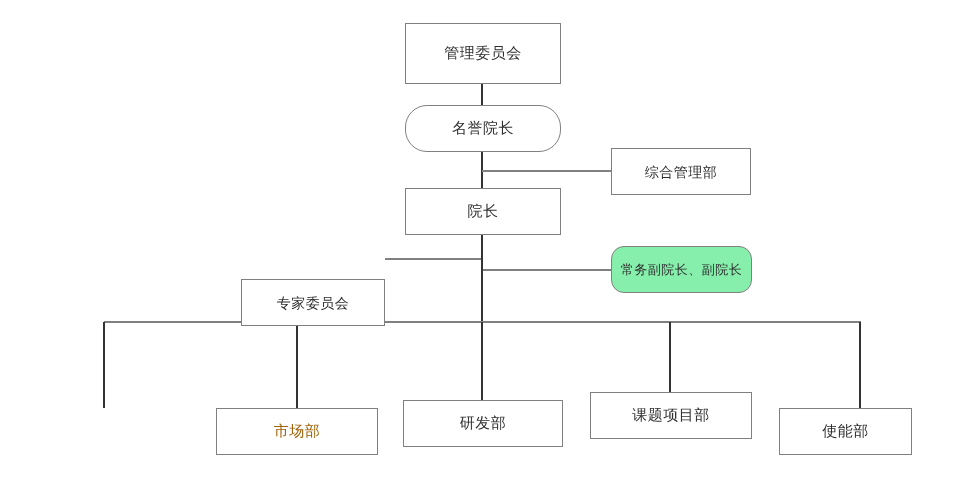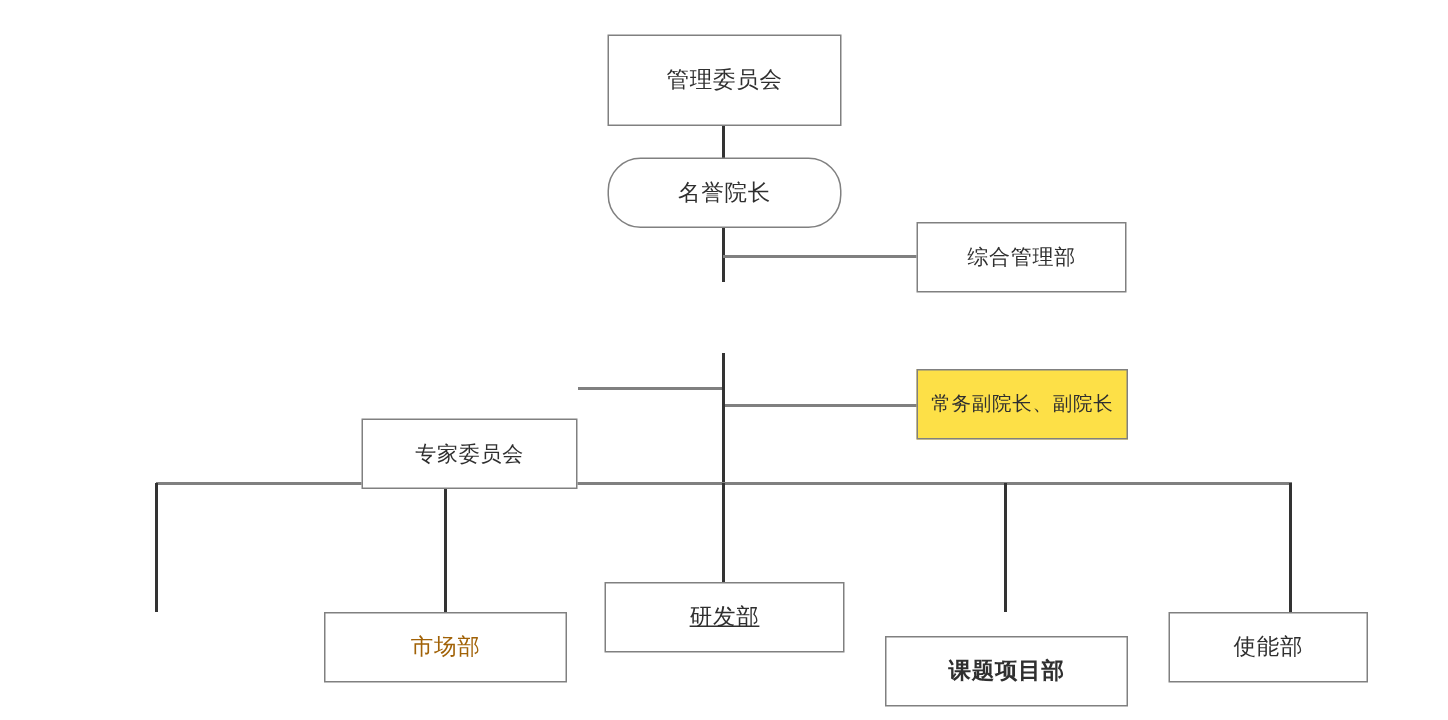--- a/index.html
+++ b/index.html
@@ -66,31 +66,34 @@
     </svg>
 <div class="node-box" style="left: 405px; top: 23px; width: 156px; height: 61px; border-color: rgb(128, 128, 128); background: rgb(255, 255, 255); color: rgb(47, 47, 47);">
       <span class="node-label size-lg">管理委员会</span>
     </div>
     <div class="node-box" style="left: 405px; top: 105px; width: 156px; height: 47px; border-color: rgb(128, 128, 128); background: rgb(255, 255, 255); color: rgb(47, 47, 47); border-radius: 22px;">
       <span class="node-label size-lg">名誉院长</span>
     </div>
     <div class="node-box" style="left: 611px; top: 148px; width: 140px; height: 47px; border-color: rgb(128, 128, 128); background: rgb(255, 255, 255); color: rgb(47, 47, 47);">
       <span class="node-label size-md">综合管理部</span>
     </div>
+    <div class="node-box" style="left: 405px; top: 188px; width: 156px; height: 47px; border-color: rgb(128, 128, 128); background: rgb(255, 255, 255); color: rgb(47, 47, 47);">
+      <span class="node-label size-lg">院长</span>
+    </div>
     <div class="node-box" style="left: 241px; top: 239px; width: 144px; height: 47px; border-color: rgb(128, 128, 128); background: rgb(255, 255, 255); color: rgb(47, 47, 47); margin-top: 40px;">
       <span class="node-label size-md">专家委员会</span>
     </div>
-    <div class="node-box" style="left: 611px; top: 246px; width: 141px; height: 47px; border-color: rgb(128, 128, 128); background: #fde047; color: rgb(47, 47, 47);">
+    <div class="node-box" style="left: 611px; top: 246px; width: 141px; height: 47px; border-color: rgb(128, 128, 128); background: #86efac; color: rgb(47, 47, 47); border-radius: 13px;">
       <span class="node-label size-sm">常务副院长、副院长</span>
     </div>
     <div class="node-box" style="left: 216px; top: 408px; width: 162px; height: 47px; border-color: rgb(128, 128, 128); background: rgb(255, 255, 255); color: #a16207;">
       <span class="node-label size-lg">市场部</span>
     </div>
-    <div class="node-box" style="left: 403px; top: 388px; width: 160px; height: 47px; border-color: rgb(128, 128, 128); background: rgb(255, 255, 255); color: rgb(47, 47, 47); text-decoration: underline;">
+    <div class="node-box" style="left: 403px; top: 400px; width: 160px; height: 47px; border-color: rgb(128, 128, 128); background: rgb(255, 255, 255); color: rgb(47, 47, 47);">
       <span class="node-label size-lg">研发部</span>
     </div>
-    <div class="node-box" style="left: 590px; top: 424px; width: 162px; height: 47px; border-color: rgb(128, 128, 128); background: rgb(255, 255, 255); color: rgb(47, 47, 47); font-weight: bold;">
+    <div class="node-box" style="left: 590px; top: 392px; width: 162px; height: 47px; border-color: rgb(128, 128, 128); background: rgb(255, 255, 255); color: rgb(47, 47, 47);">
       <span class="node-label size-lg">课题项目部</span>
     </div>
     <div class="node-box" style="left: 779px; top: 408px; width: 133px; height: 47px; border-color: rgb(128, 128, 128); background: rgb(255, 255, 255); color: rgb(47, 47, 47);">
       <span class="node-label size-lg">使能部</span>
     </div>
   </div>
 
 </body></html>

